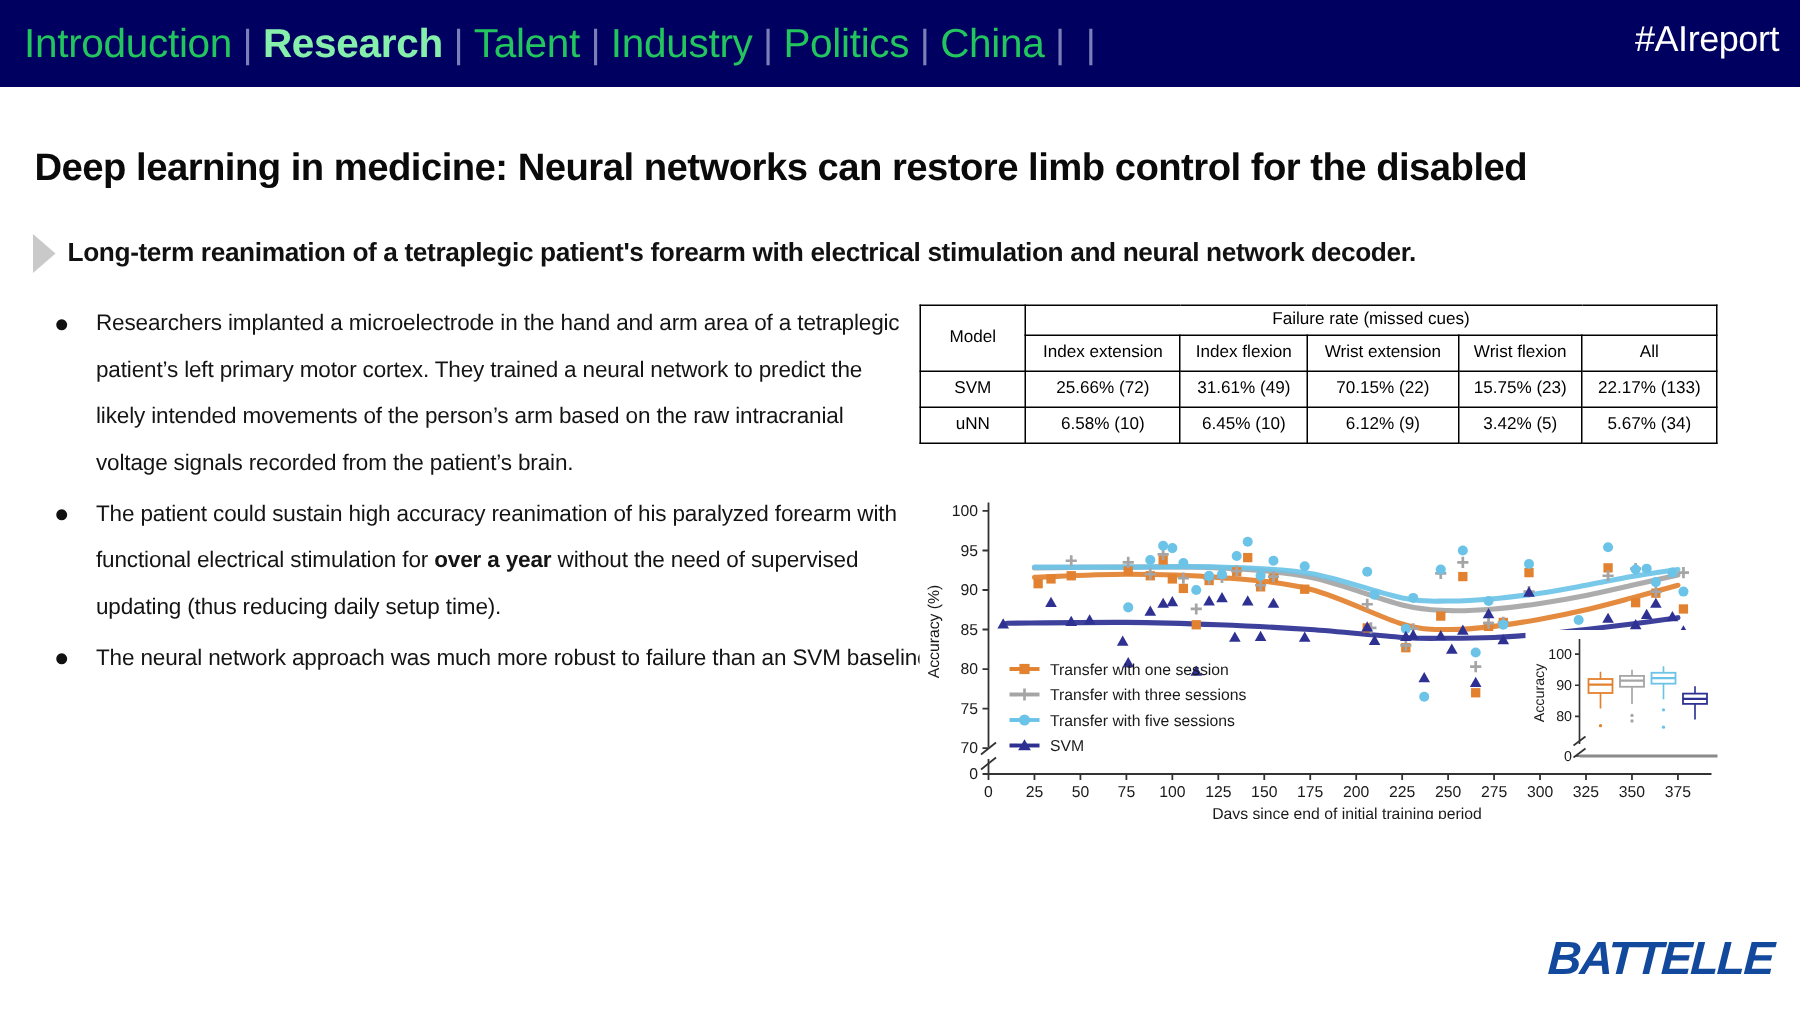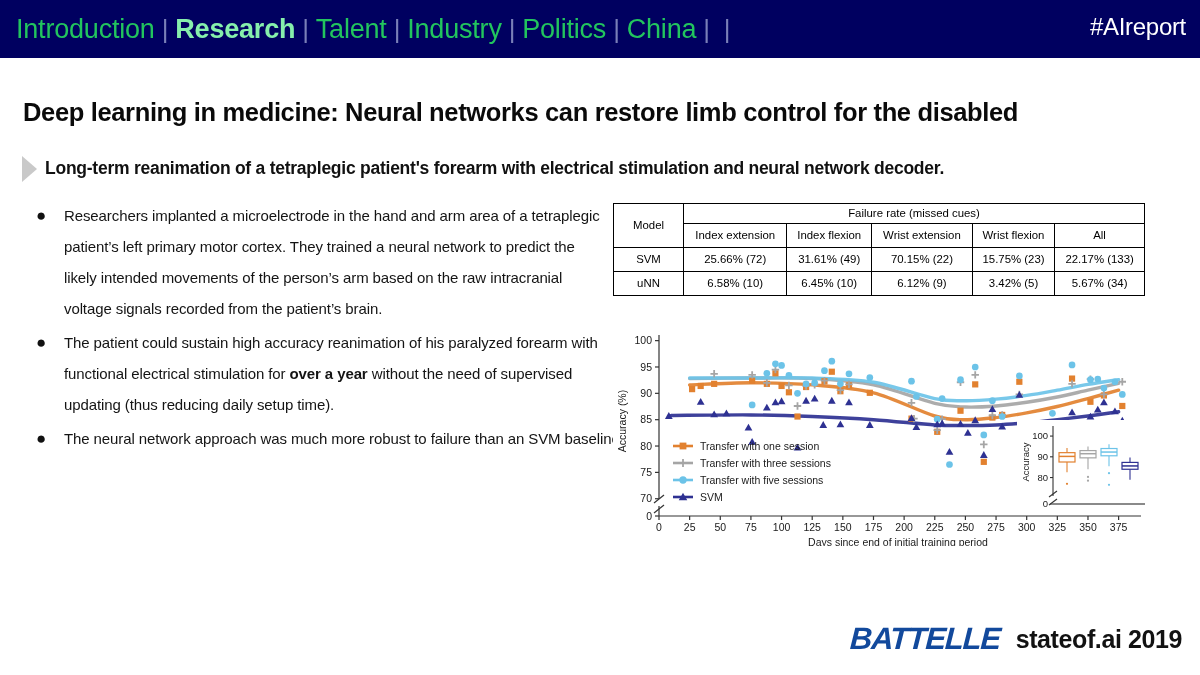--- a/index.html
+++ b/index.html
@@ -480,14 +480,13 @@
           <line x1="517" y1="141.25925925925927" x2="517" y2="151.62962962962962" stroke="#2e3192" stroke-width="1.1"></line>
           <rect x="509" y="134.41481481481483" width="16" height="6.844444444444434" fill="#ffffff" stroke="#2e3192" stroke-width="1.2"></rect>
           <line x1="509" y1="137.94074074074075" x2="525" y2="137.94074074074075" stroke="#2e3192" stroke-width="1.5"></line>
         </g>
       </g>
     </svg>
 </div>
 
 <div id="footer">
   <div id="battelle-logo">BATTELLE</div>
-  <div id="stateofai">stateof.ai 2019</div>
 </div>
 
 </body></html>

